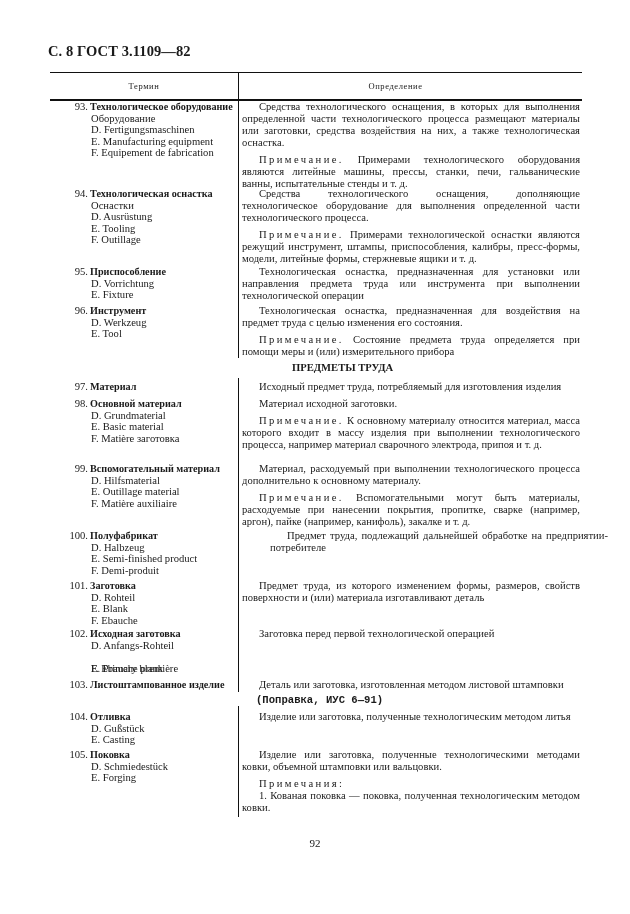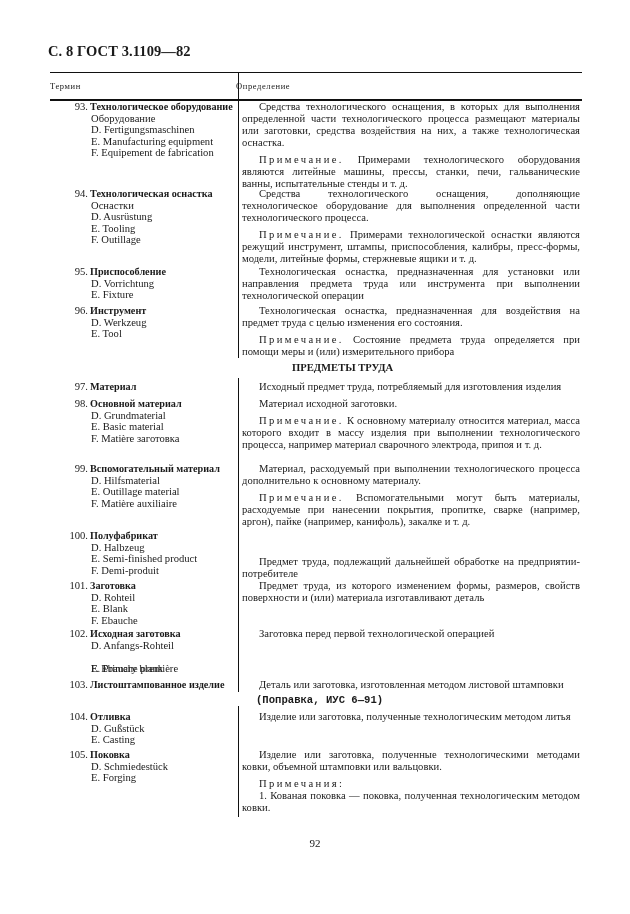--- a/index.html
+++ b/index.html
@@ -11,24 +11,24 @@
     .page-header {
       position: absolute; left: 48px; top: 43px;
       font-weight: bold; font-size: 14.5px; letter-spacing: 0.1px;
     }
     .table-head {
       position: absolute; left: 50px; top: 72px; width: 532px; height: 26px;
       border-top: 1px solid #111; border-bottom: 2px solid #111;
     }
     .table-head .col {
       position: absolute; top: 0; height: 26px; line-height: 26px;
-      font-size: 8.5px; letter-spacing: 0.6px;
+      text-align: center; font-size: 8.5px; letter-spacing: 0.6px;
     }
     .table-head .col.term { left: 0; width: 188px; border-right: 1px solid #111; }
-    .table-head .col.def { left: 186px; width: 343px; }
+    .table-head .col.def { left: 174px; width: 343px; }
 
     .vline { position: absolute; left: 238px; width: 1px; background: #111; }
 
     .term-block {
       position: absolute; left: 50px; width: 188px;
       font-size: 10.6px; line-height: 11.6px;
     }
     .term-block .num { position: absolute; left: 0; width: 38px; text-align: right; }
     .term-block .name { position: absolute; left: 40px; font-weight: bold; white-space: nowrap; font-size: 10.2px; }
     .term-block .alt { position: absolute; left: 41px; white-space: nowrap; }
@@ -149,21 +149,21 @@
   <p class="note"><span class="spaced">Примечание.</span><span> Вспомогательными могут быть материалы, расходуемые при нанесении покрытия, пропитке, сварке (например, аргон), пайке (например, канифоль), закалке и т. д.</span></p>
 </div>
 
 <div class="term-block" style="top:530px;">
   <span class="num">100.</span>
   <span class="name">Полуфабрикат</span>
   <span class="alt" style="top:11.6px">D. Halbzeug</span>
   <span class="alt" style="top:23.2px">E. Semi-finished product</span>
   <span class="alt" style="top:34.8px">F. Demi-produit</span>
 </div>
-<div class="def-block" style="top:556px;">
+<div class="def-block" style="top:530px;margin-left:28px;">
   <p>Предмет труда, подлежащий дальнейшей обработке на предприятии-потребителе</p>
 </div>
 
 <div class="term-block" style="top:580px;">
   <span class="num">101.</span>
   <span class="name">Заготовка</span>
   <span class="alt" style="top:11.6px">D. Rohteil</span>
   <span class="alt" style="top:23.2px">E. Blank</span>
   <span class="alt" style="top:34.8px">F. Ebauche</span>
 </div>

